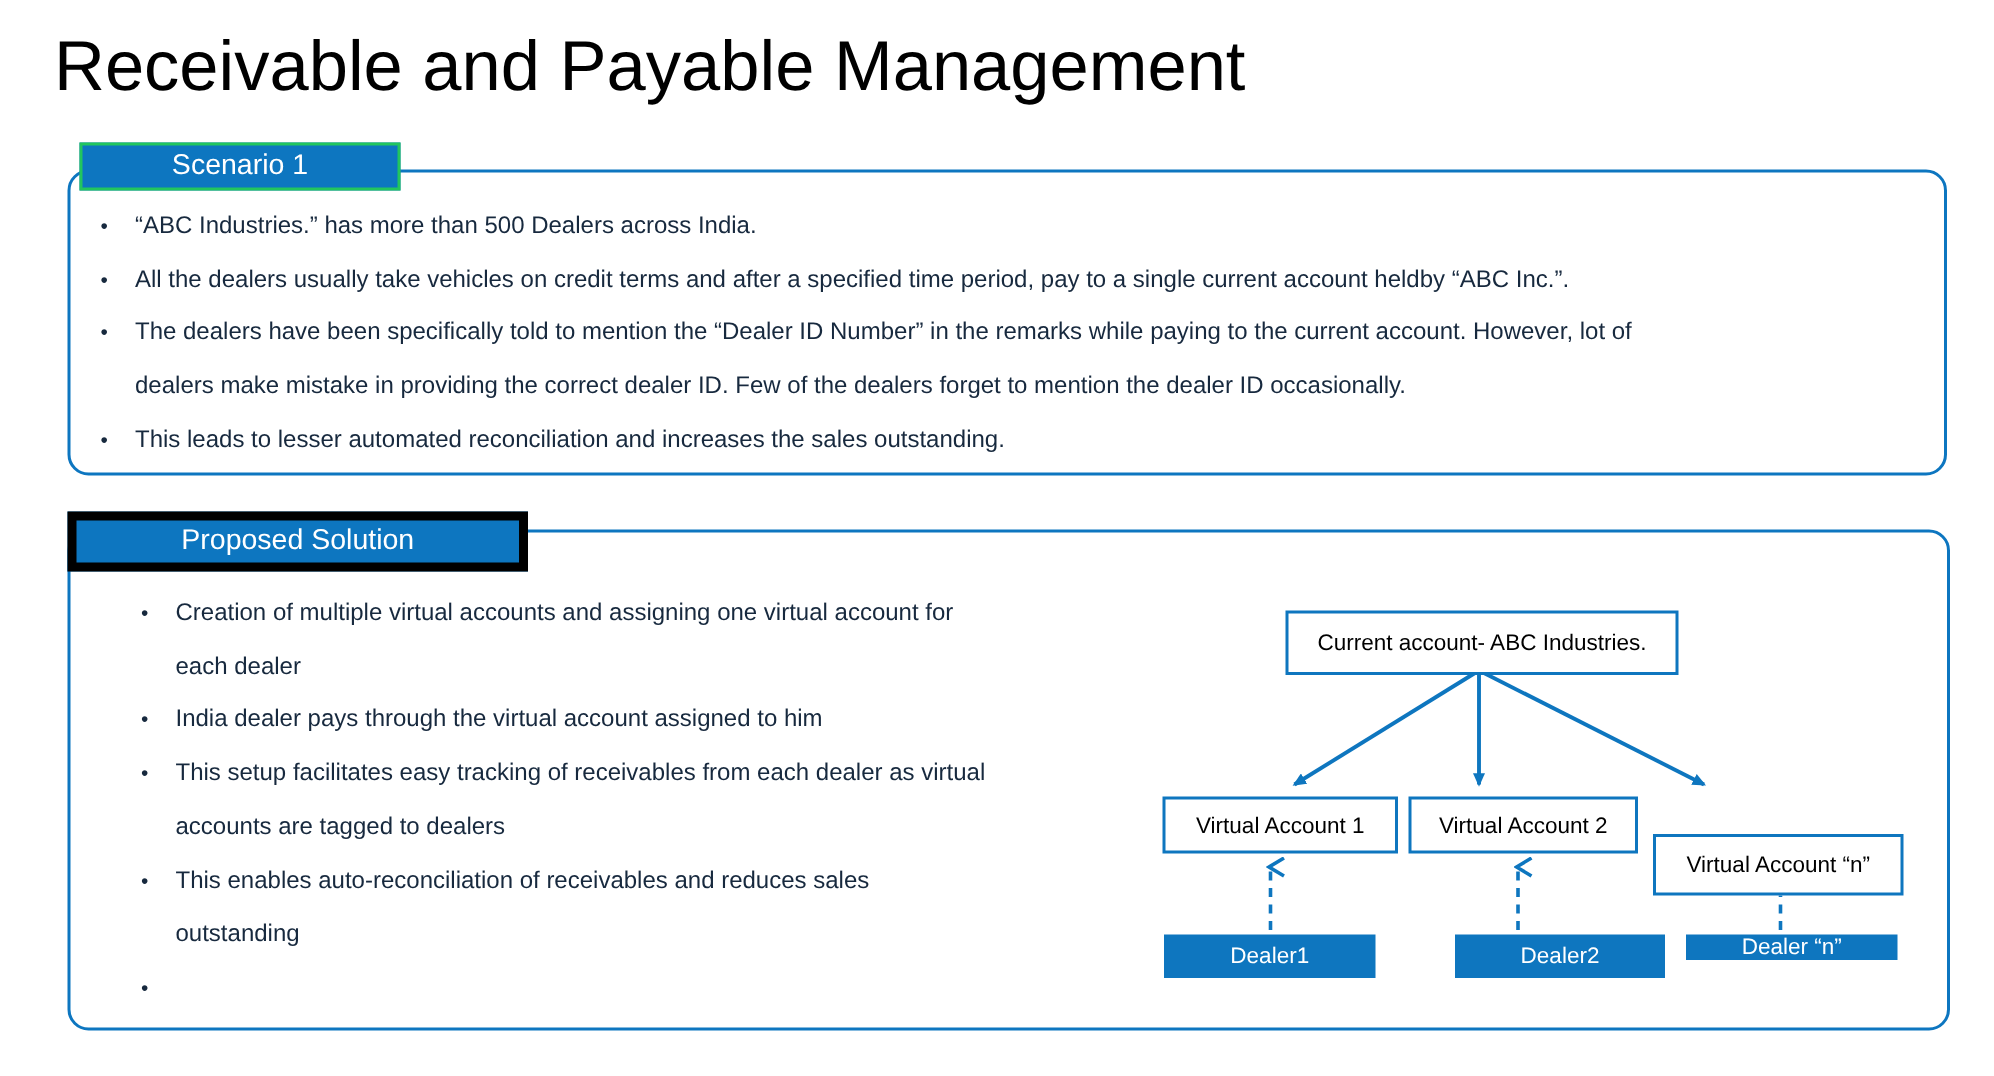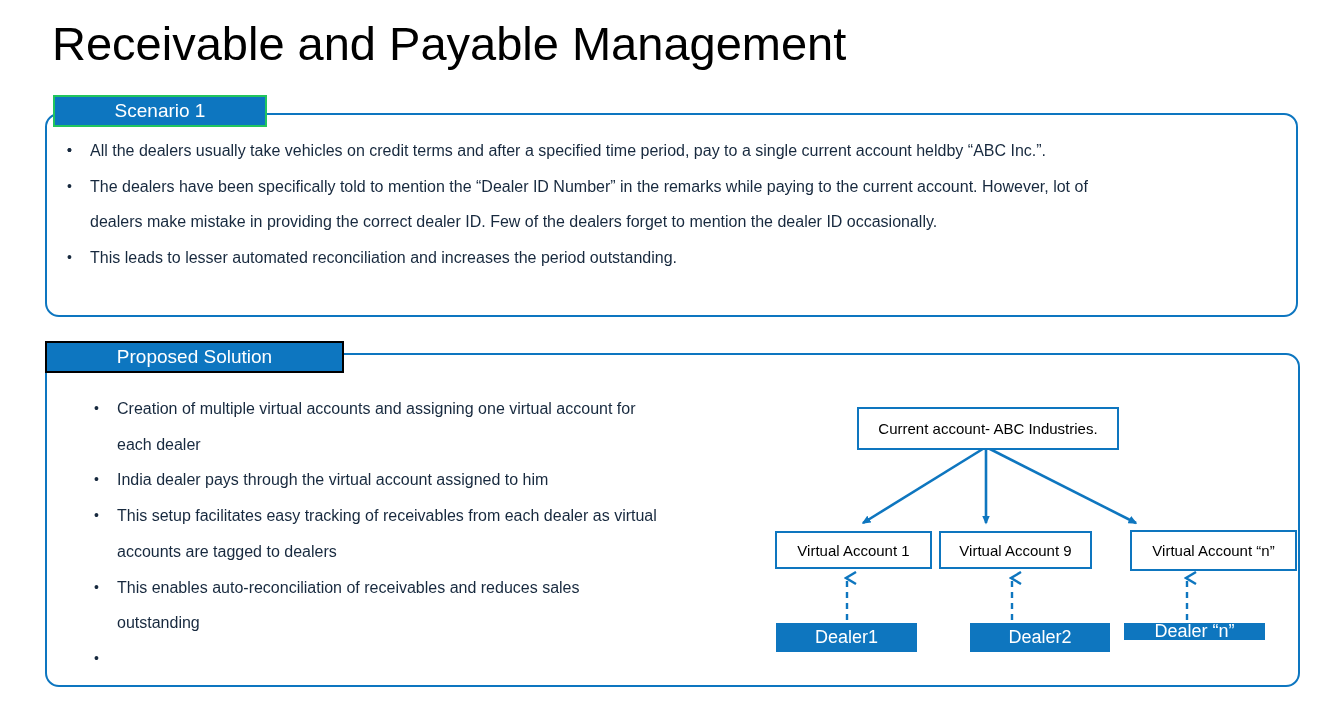--- a/index.html
+++ b/index.html
@@ -2,97 +2,97 @@
 <html><head>
 <meta charset="utf-8">
 <style>
   html,body{margin:0;padding:0;background:#ffffff;}
   #slide{
     position:relative;width:1329px;height:717px;background:#ffffff;
     font-family:"Liberation Sans",sans-serif;overflow:hidden;
   }
   
   .slide-title{
-    position:absolute;left:52px;top:16px;width:1000px;
+    position:absolute;left:36px;top:16px;width:1000px;
     font-size:47px;font-weight:300;color:#000000;letter-spacing:0px;
   }
   
   .panel{
     position:absolute;border:2.5px solid #0d76c0;border-radius:14px;background:#ffffff;
   }
   #scenario-panel{left:45px;top:113px;width:1249px;height:200px;}
   #solution-panel{left:45px;top:353px;width:1251px;height:330px;}
   
   .tab{
     position:absolute;background:#0d76c0;color:#ffffff;
     display:flex;align-items:center;justify-content:center;
     font-size:19px;font-weight:400;z-index:3;
   }
   #scenario-tab{left:53px;top:95px;width:210px;height:28px;border:2px solid #22c55e;}
-  #solution-tab{left:45px;top:341px;width:295px;height:28px;border:2px solid #000000;}
+  #solution-tab{left:45px;top:341px;width:295px;height:28px;border:6px solid #000000;}
   
   .bullets{position:absolute;list-style:none;margin:0;padding:0;z-index:2;}
   .bullets li{
     position:relative;padding-left:27px;white-space:pre-line;
     font-size:16px;line-height:35.7px;color:#17293e;
   }
   .bullets li .dot{position:absolute;left:4px;top:0;font-size:14px;}
   #scenario-bullets{left:63px;top:133px;width:1215px;}
   #solution-bullets{left:90px;top:391px;width:690px;}
   
   .diag-box{
     position:absolute;display:flex;align-items:center;justify-content:center;
     font-size:15px;color:#000000;background:#ffffff;border:2px solid #0e76bf;
     text-align:center;z-index:2;
   }
   .dealer-box{
     position:absolute;display:flex;align-items:center;justify-content:center;
-    font-size:18px;color:#ffffff;background:#0e76bf;border:none;text-align:center;z-index:2;
+    font-size:15px;color:#ffffff;background:#0e76bf;border:none;text-align:center;z-index:2;
   }
   #arrow-layer{position:absolute;left:0;top:0;width:1329px;height:717px;pointer-events:none;z-index:1;}
 </style>
 </head>
 <body>
 
 <div id="slide">
 
   <div class="slide-title">Receivable and Payable Management</div>
 
   <div class="tab" id="scenario-tab">
     <span>Scenario 1</span>
   </div>
   <div class="panel" id="scenario-panel"></div>
   <ul class="bullets" id="scenario-bullets">
-    <li><span class="dot">•</span></li>
+    <li><span class="dot">•</span><span>“ABC Industries.” has more than 500 Dealers across India.</span></li>
     <li><span class="dot">•</span><span>All the dealers usually take vehicles on credit terms and after a specified time period, pay to a single current account heldby “ABC Inc.”.</span></li>
     <li><span class="dot">•</span><span>The dealers have been specifically told to mention the “Dealer ID Number” in the remarks while paying to the current account. However, lot of
 dealers make mistake in providing the correct dealer ID. Few of the dealers forget to mention the dealer ID occasionally.</span></li>
-    <li><span class="dot">•</span><span>This leads to lesser automated reconciliation and increases the period outstanding.</span></li>
+    <li><span class="dot">•</span><span>This leads to lesser automated reconciliation and increases the sales outstanding.</span></li>
   </ul>
 
   <div class="tab" id="solution-tab">
     <span>Proposed Solution</span>
   </div>
   <div class="panel" id="solution-panel"></div>
   <ul class="bullets" id="solution-bullets">
     <li><span class="dot">•</span><span>Creation of multiple virtual accounts and assigning one virtual account for
 each dealer</span></li>
     <li><span class="dot">•</span><span>India dealer pays through the virtual account assigned to him</span></li>
     <li><span class="dot">•</span><span>This setup facilitates easy tracking of receivables from each dealer as virtual
 accounts are tagged to dealers</span></li>
     <li><span class="dot">•</span><span>This enables auto-reconciliation of receivables and reduces sales
 outstanding</span></li>
     <li><span class="dot">•</span></li>
   </ul>
 
   <div class="diag-box" style="left:857px;top:407px;width:258px;height:39px;text-align:center;">Current account- ABC Industries.</div>
 
   <div class="diag-box" style="left:775px;top:531px;width:153px;height:34px;">Virtual Account 1</div>
-  <div class="diag-box" style="left:939px;top:531px;width:149px;height:34px;">Virtual Account 9</div>
-  <div class="diag-box" style="left:1102px;top:530px;width:163px;height:37px;margin-left:28px;">Virtual Account “n”</div>
+  <div class="diag-box" style="left:939px;top:531px;width:149px;height:34px;">Virtual Account 2</div>
+  <div class="diag-box" style="left:1102px;top:556px;width:163px;height:37px;">Virtual Account “n”</div>
 
   <div class="dealer-box" style="left:776px;top:623px;width:141px;height:29px;">Dealer1</div>
   <div class="dealer-box" style="left:950px;top:623px;width:140px;height:29px;margin-left:20px;">Dealer2</div>
   <div class="dealer-box" style="left:1124px;top:623px;width:141px;height:17px;">Dealer “n”</div>
 
   <svg id="arrow-layer" viewBox="0 0 1329 717">
     <defs>
       <marker id="tri" markerWidth="9" markerHeight="8" refX="7.5" refY="4" orient="auto" markerUnits="userSpaceOnUse">
         <path d="M0,0 L9,4 L0,8 z" fill="#0e76bf"></path>
       </marker>

